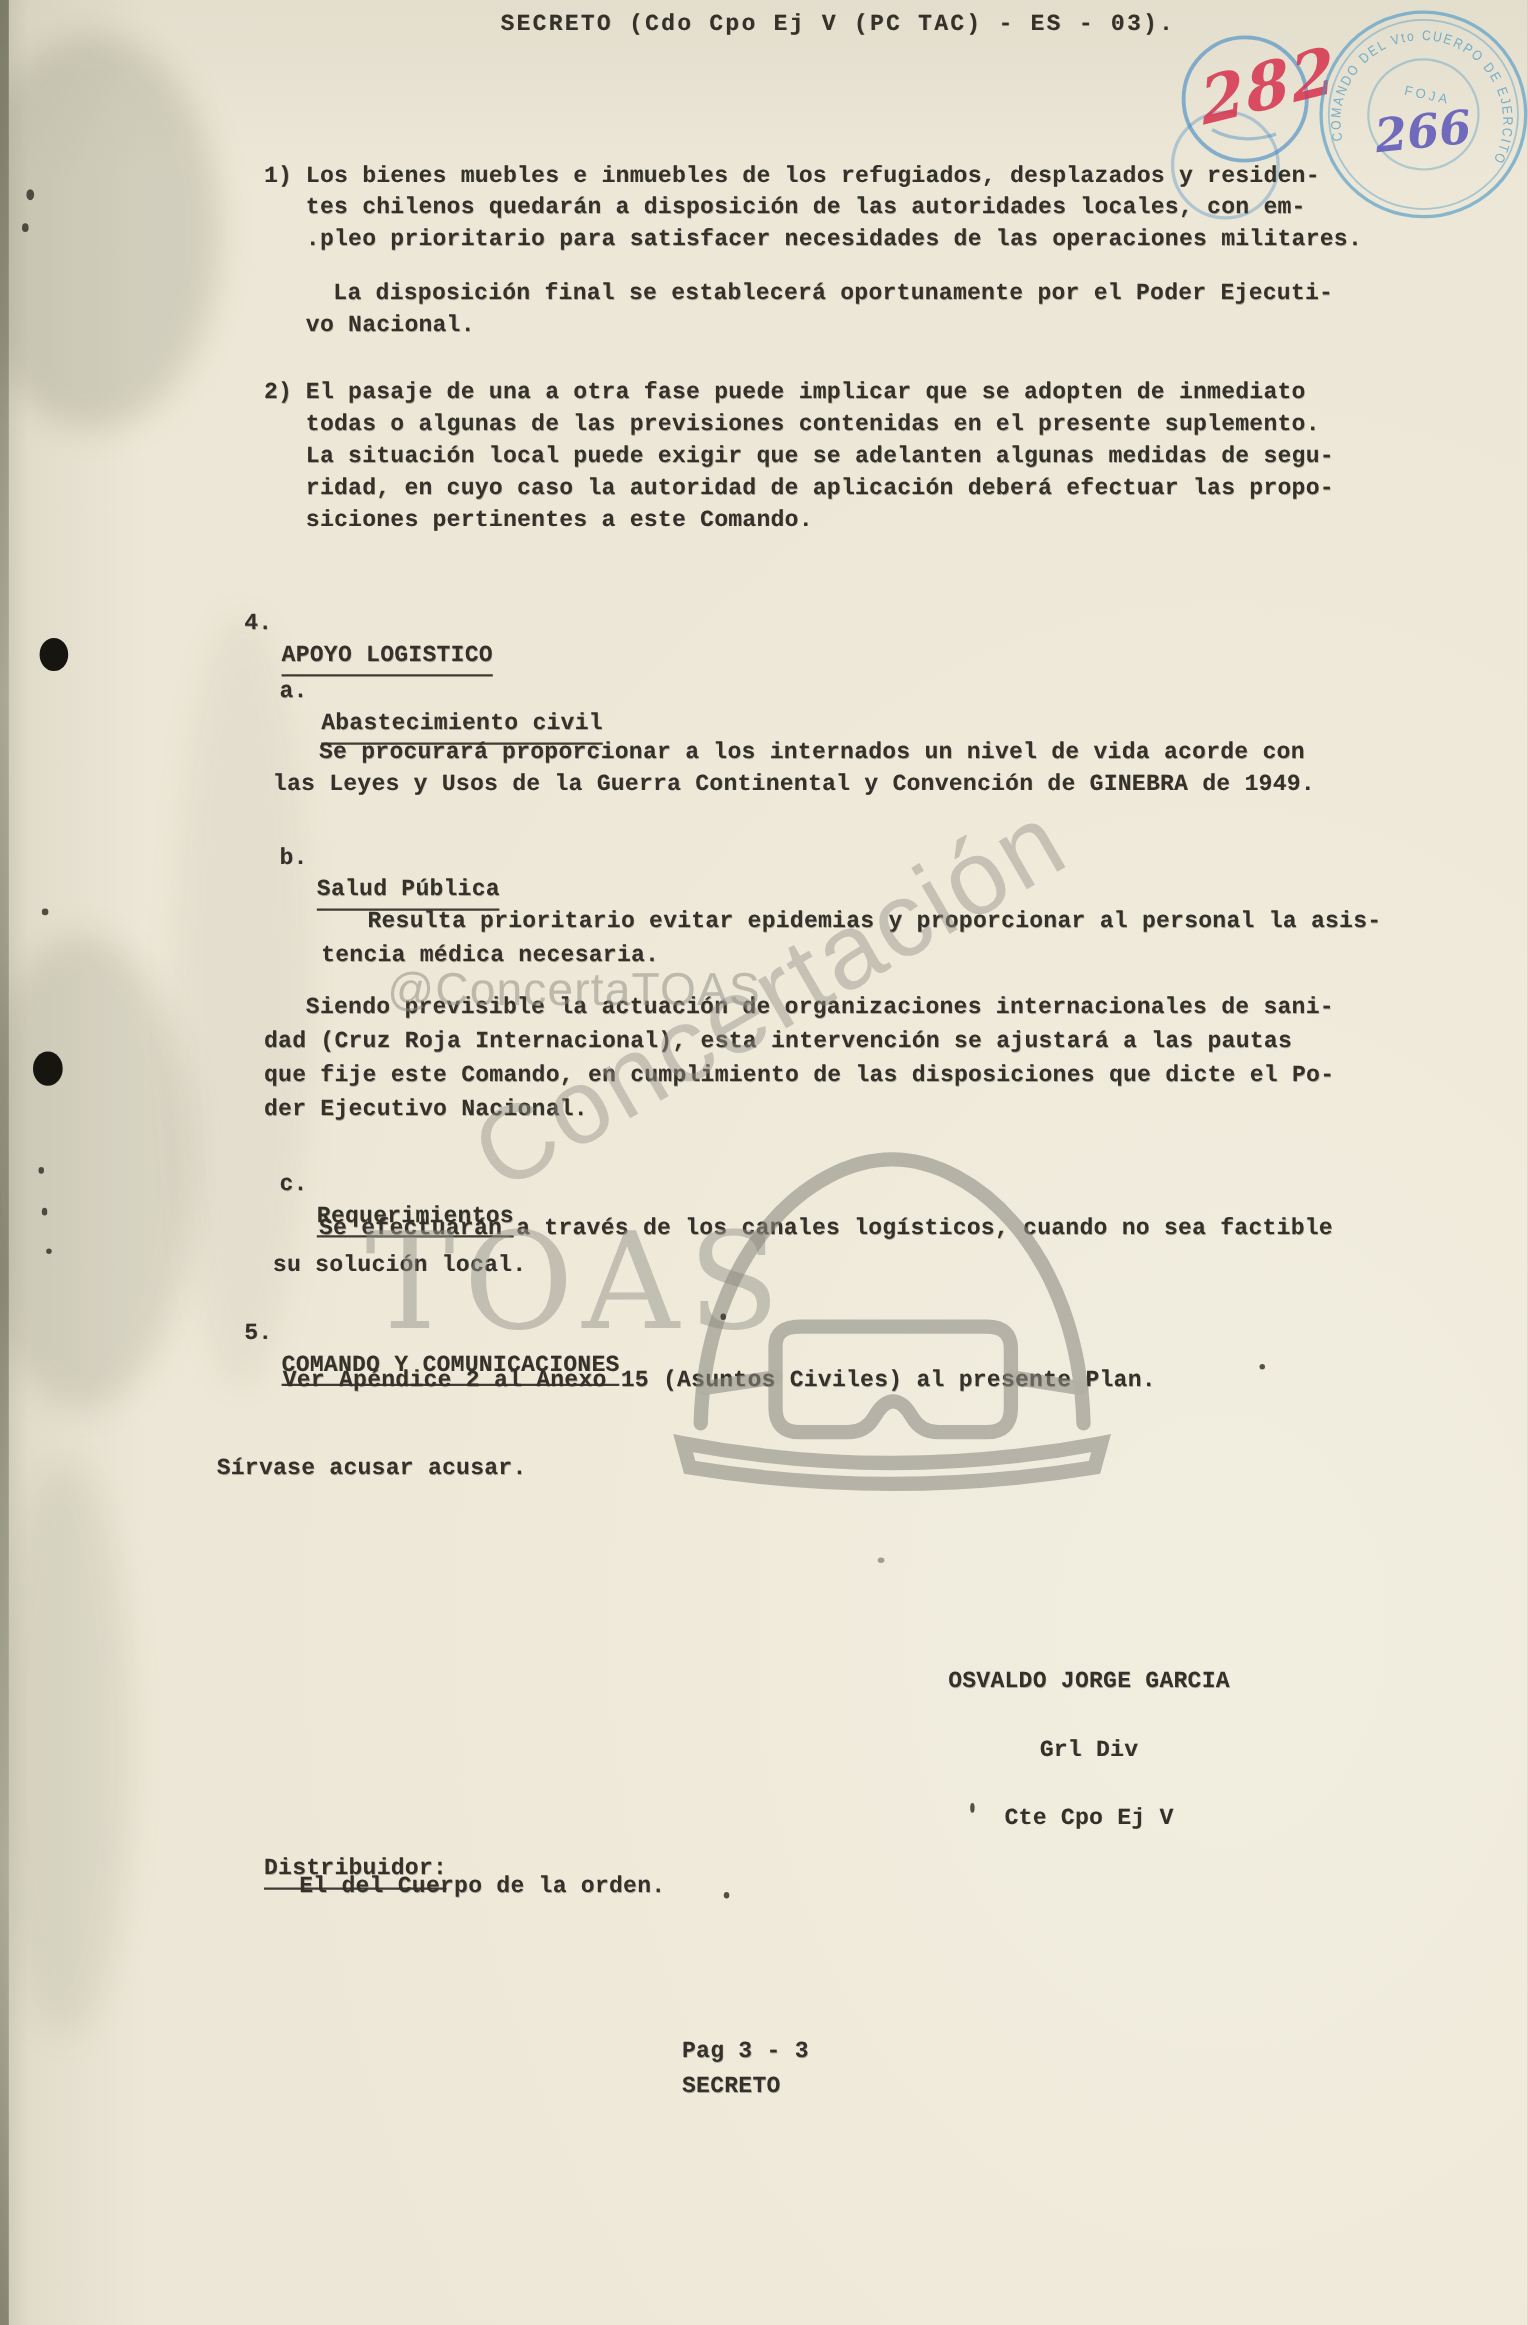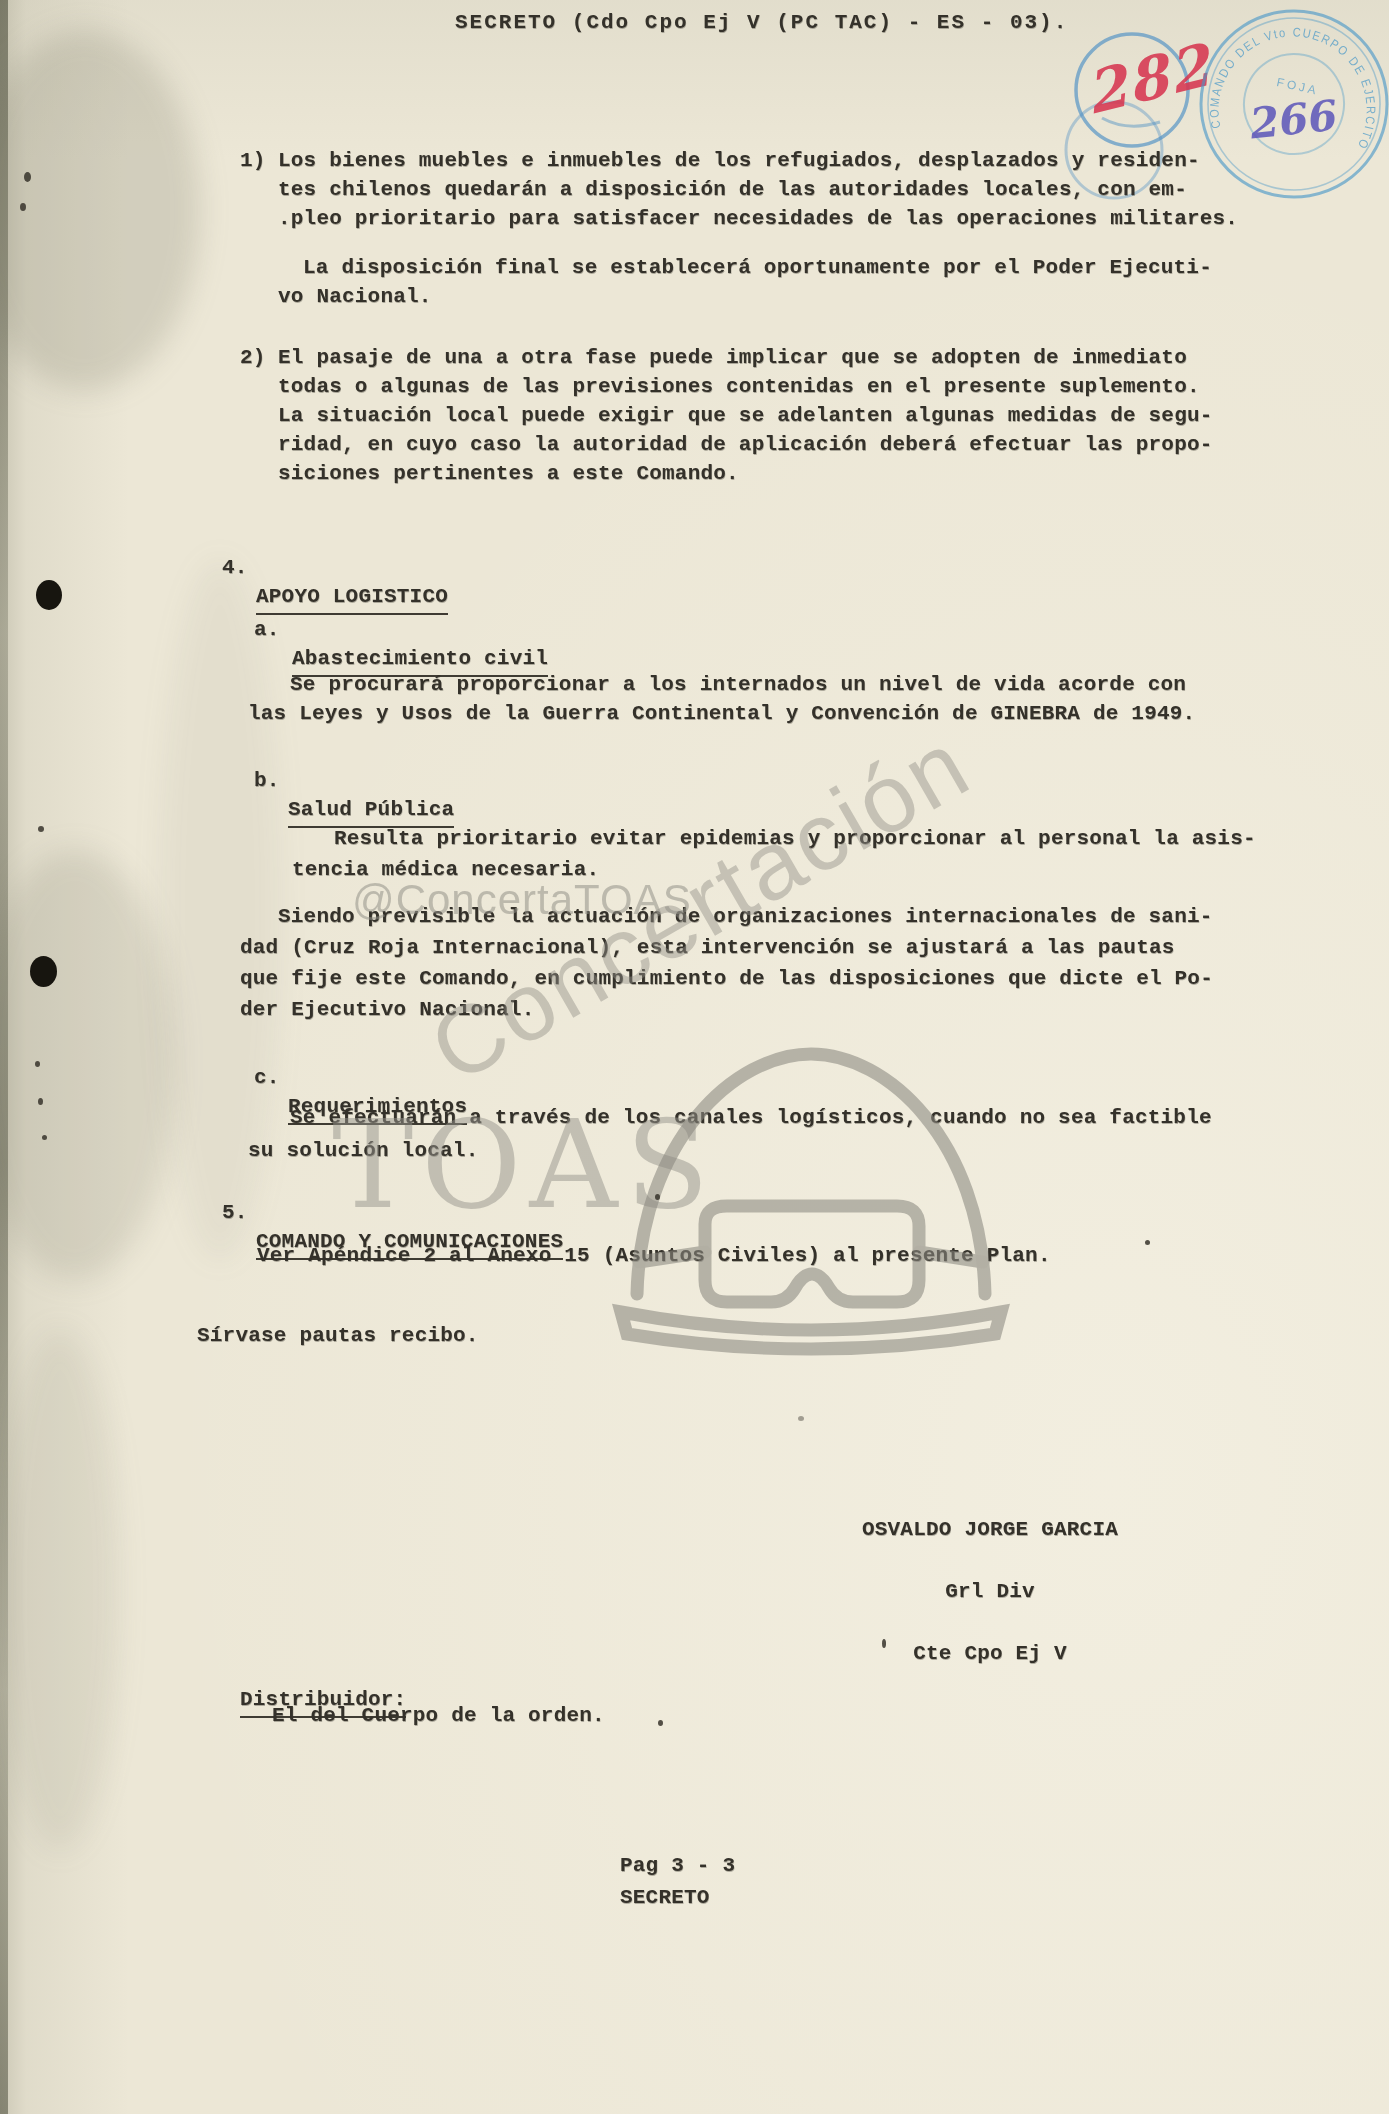--- a/index.html
+++ b/index.html
@@ -132,21 +132,21 @@
   </div>
   <div class="t" style="left:248px;top:1101px;line-height:33px;text-indent:42px;">Se efectuarán a través de los canales logísticos, cuando no sea factible
 su solución local.</div>
 
   <div class="t" style="left:222px;top:1198px;">5.</div>
   <div class="t" style="left:256px;top:1198px;">
     <span class="u">COMANDO Y COMUNICACIONES</span>
   </div>
   <div class="t" style="left:257px;top:1241px;">Ver Apéndice 2 al Anexo 15 (Asuntos Civiles) al presente Plan.</div>
 
-  <div class="t" style="left:197px;top:1321px;">Sírvase pautas recibo.</div>
+  <div class="t" style="left:197px;top:1321px;">Sírvase acusar acusar.</div>
 
   <div class="t sig" style="left:820px;top:1483px;">
     <div>OSVALDO JORGE GARCIA</div>
     <div>Grl Div</div>
     <div>Cte Cpo Ej V</div>
   </div>
 
   <div class="t" style="left:240px;top:1656px;">
     <span class="u">Distribuidor:</span>
   </div>

